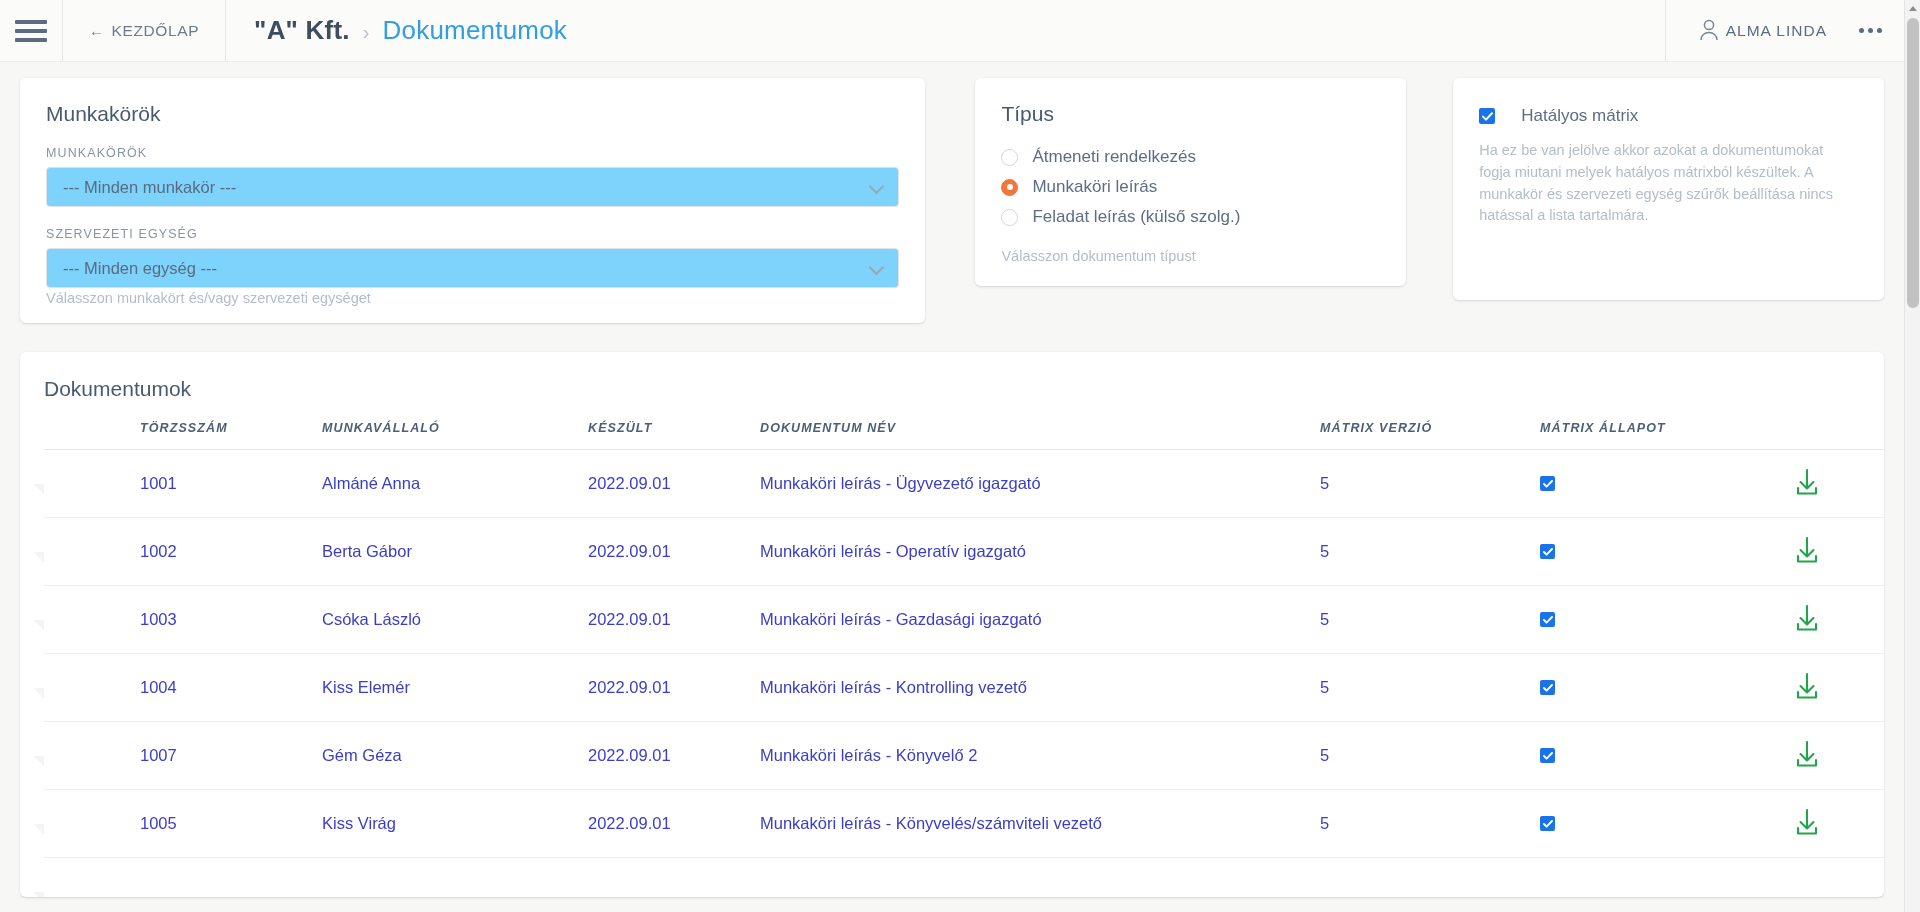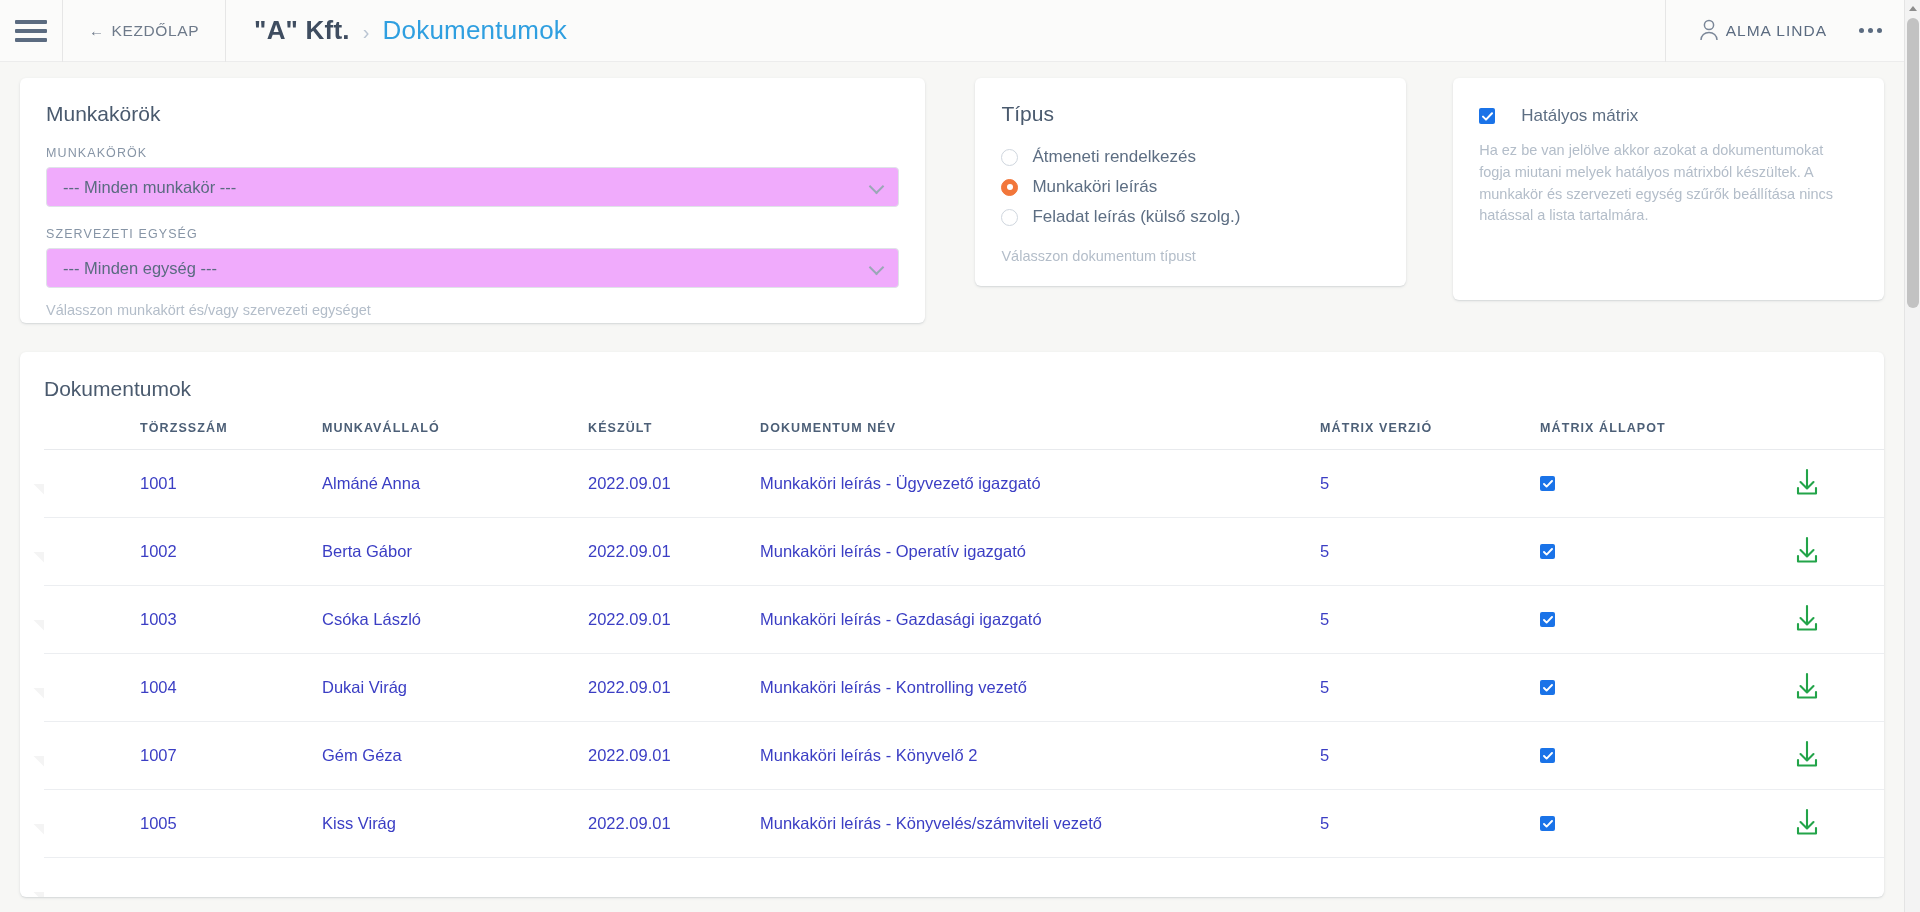--- a/index.html
+++ b/index.html
@@ -86,34 +86,34 @@
   #card-munkakorok { width: 908px; height: 245px; }
   #card-tipus { width: 432px; height: 208px; margin-left: 50px; }
   #card-egyeb { width: 432px; height: 222px; margin-left: 47px; }
 
   .field-label {
     font-size: 12.5px; letter-spacing: 1.1px; color: #8795a6;
     padding: 0 26px; margin-top: 20px; text-transform: uppercase;
   }
   .select-wrap {
     margin: 7px 26px 0 26px; height: 40px;
-    border: 1px solid #dfe3e8; border-radius: 4px; background: #f0abfc;
+    border: 1px solid #dfe3e8; border-radius: 4px; background: #7dd3fc;
     display: flex; align-items: center; justify-content: space-between;
     padding: 0 14px 0 16px; cursor: pointer;
   }
   .select-wrap .sel-val { color: #5a6b80; font-size: 16.5px; }
   .chev { width: 14px; height: 14px; position: relative; }
   .chev::after {
     content: ""; position: absolute; left: 1px; top: 1px;
     width: 9px; height: 9px;
     border-right: 2px solid #9aa7b6; border-bottom: 2px solid #9aa7b6;
     transform: rotate(45deg);
   }
   .help-text {
-    font-size: 14.5px; color: #b3bdc9; padding: 0 26px; margin-top: 12px; line-height: 1.5;
+    font-size: 14.5px; color: #b3bdc9; padding: 0 26px; line-height: 1.5;
   }
 
   
   .radio-list { padding: 16px 26px 0 26px; }
   .radio-row {
     display: flex; align-items: center; gap: 14px; height: 30px; cursor: pointer;
   }
   .radio {
     width: 17px; height: 17px; border-radius: 50%;
     border: 1.6px solid #cfd6de; background: #fff; flex: none;
@@ -144,20 +144,21 @@
     background: #fff; border-radius: 6px;
     box-shadow: 0 1px 3px rgba(50,60,80,.13), 0 1px 1px rgba(50,60,80,.06);
     overflow: hidden;
   }
   .docs-title { font-size: 21px; color: #4a5a6e; padding: 25px 0 0 24px; }
   table.docs { width: 1818px; margin: 20px 0 0 24px; border-collapse: collapse; table-layout: fixed; }
   table.docs th {
     text-align: left; font-size: 12.5px; letter-spacing: 1.1px; color: #4c5f77;
     font-weight: 700; padding: 0 0 14px 0; border-bottom: 1px solid #e8eaed;
     text-transform: uppercase;
+    font-style: italic;
   }
   table.docs td {
     border-bottom: 1px solid #eceef1; padding: 0; height: 68px;
     font-size: 16.5px; color: #3b3ec4; vertical-align: middle;
   }
   .col-icon { width: 96px; }
   .col-id { width: 182px; }
   .col-emp { width: 266px; }
   .col-date { width: 172px; }
   .col-doc { width: 560px; }
@@ -379,21 +380,21 @@
       </svg></span></td>
         </tr>
         <tr>
           <td><span class="pdf-icon">
       <span class="body"></span>
       <span class="fold"></span>
       <span class="glyph">A</span>
       <span class="tag">PDF</span>
     </span></td>
           <td>1004</td>
-          <td>Dukai Virág</td>
+          <td>Kiss Elemér</td>
           <td>2022.09.01</td>
           <td>Munkaköri leírás - Kontrolling vezető</td>
           <td>5</td>
           <td>
             <span class="cb-blue">
       <svg width="10" height="8" viewBox="0 0 10 8">
                 <path d="M1 4 L3.6 6.6 L9 1" fill="none" stroke="#fff" stroke-width="1.9" stroke-linecap="round" stroke-linejoin="round"></path>
               </svg>
             </span>
           </td>

